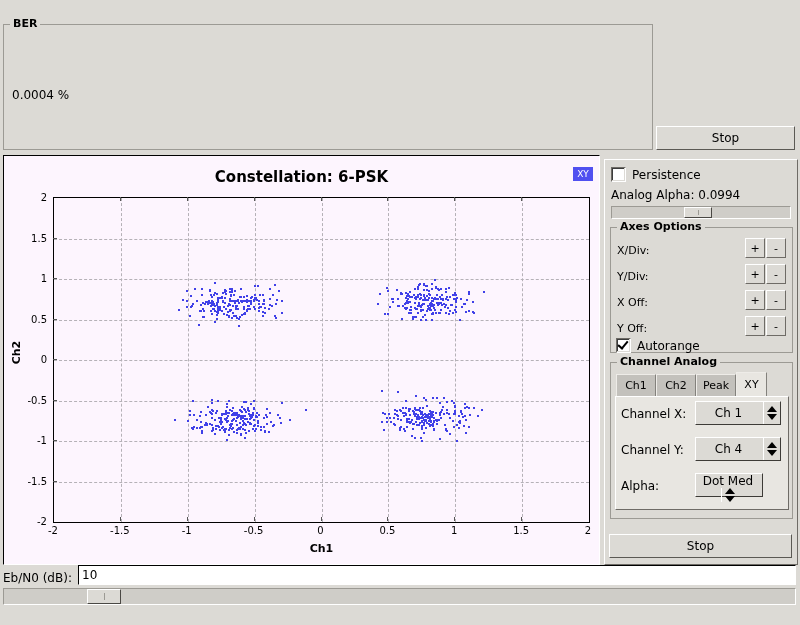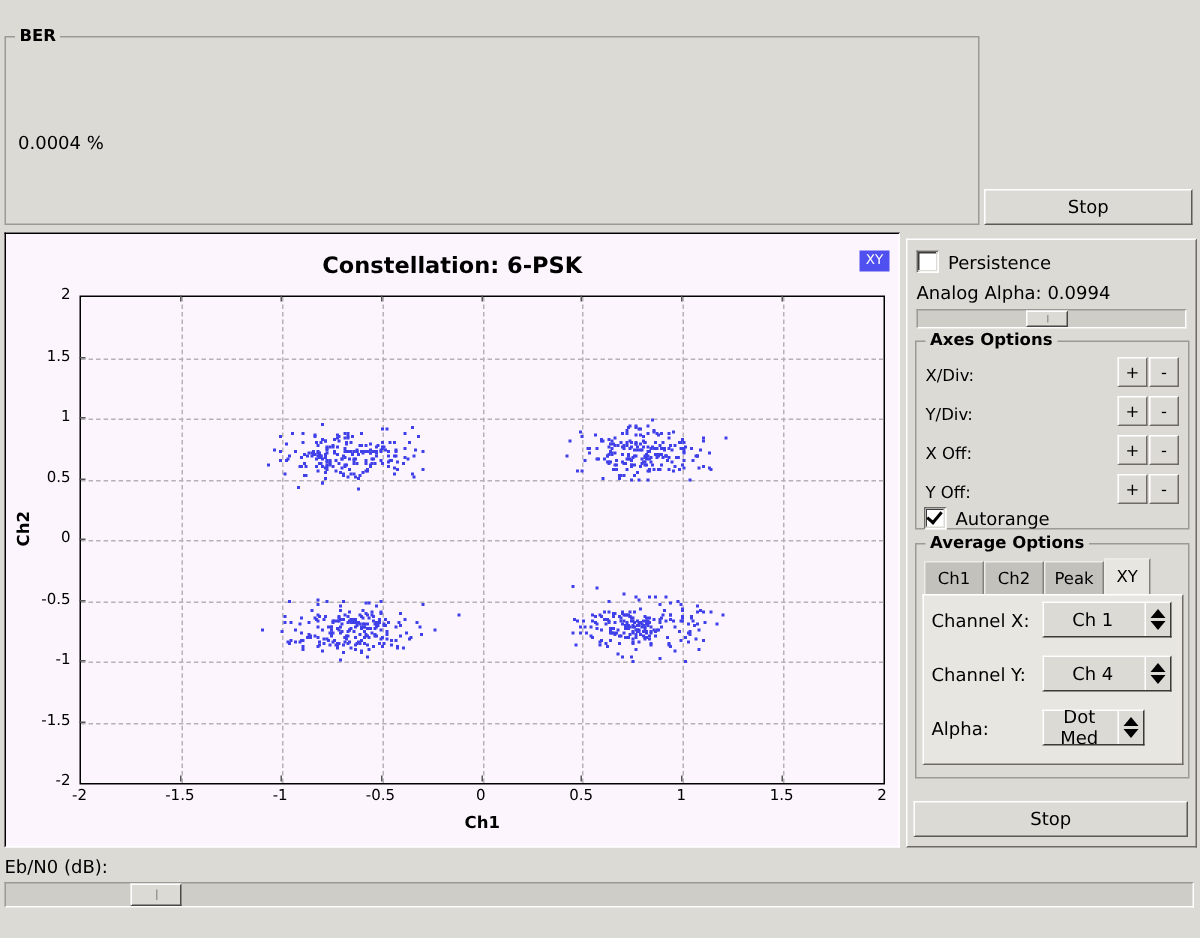--- a/index.html
+++ b/index.html
@@ -1227,21 +1227,21 @@
       <div class="mini" style="left:134px; top:88px;">+</div>
       <div class="mini" style="left:155px; top:88px;">-</div>
 
       <div class="chk-row" style="left:5px; top:110px;">
         <span class="chk checked" id="chkAuto"></span>
         <span>Autorange</span>
       </div>
     </div>
 
     <div class="groupbox" style="left:5px; top:202px; width:181px; height:155px;">
-      <span class="gtitle">Average Options</span>
+      <span class="gtitle">Channel Analog</span>
 
       <div class="tab" style="left:5px; top:11px; width:40px;">Ch1</div>
       <div class="tab" style="left:45px; top:11px; width:40px;">Ch2</div>
       <div class="tab" style="left:85px; top:11px; width:40px;">Peak</div>
       <div class="tab active" style="left:125px; top:9px; width:31px;">XY</div>
 
       <div class="panel-raised" style="position:absolute; left:4px; top:33px; width:172px; height:112px; background:#e8e6e1;">
         <div class="lbl" style="left:5px; top:10px;">Channel X:</div>
         <div class="spin" style="left:79px; top:4px; width:86px;">
           <span class="sval">Ch 1</span>
@@ -1254,32 +1254,35 @@
         <div class="lbl" style="left:5px; top:46px;">Channel Y:</div>
         <div class="spin" style="left:79px; top:40px; width:86px;">
           <span class="sval">Ch 4</span>
           <span class="sarrows">
             <span class="tri-up"></span>
             <span class="tri-dn"></span>
           </span>
         </div>
 
         <div class="lbl" style="left:5px; top:82px;">Alpha:</div>
-        <div class="spin" style="left:79px; top:76px; width:68px;">
+        <div class="spin" style="left:79px; top:76px; width:68px;flex-direction:column;">
           <span class="sval">Dot Med</span>
           <span class="sarrows">
             <span class="tri-up"></span>
             <span class="tri-dn"></span>
           </span>
         </div>
       </div>
     </div>
 
     <div class="btn" style="position:absolute; left:4px; top:374px; width:183px; height:24px;">Stop</div>
   </div>
 
   <div class="lbl" style="left:3px; top:571px;">Eb/N0 (dB):</div>
+  <div class="field" style="left:78px; top:565px; width:718px; height:20px;">
+    <span>10</span>
+  </div>
 
   <div class="slider" id="botSlider" style="left:3px; top:588px; width:793px; height:17px;">
     <div class="thumb" style="width: 34px; left: 83px;"></div>
   </div>
 
 </div>
 
 </body></html>

